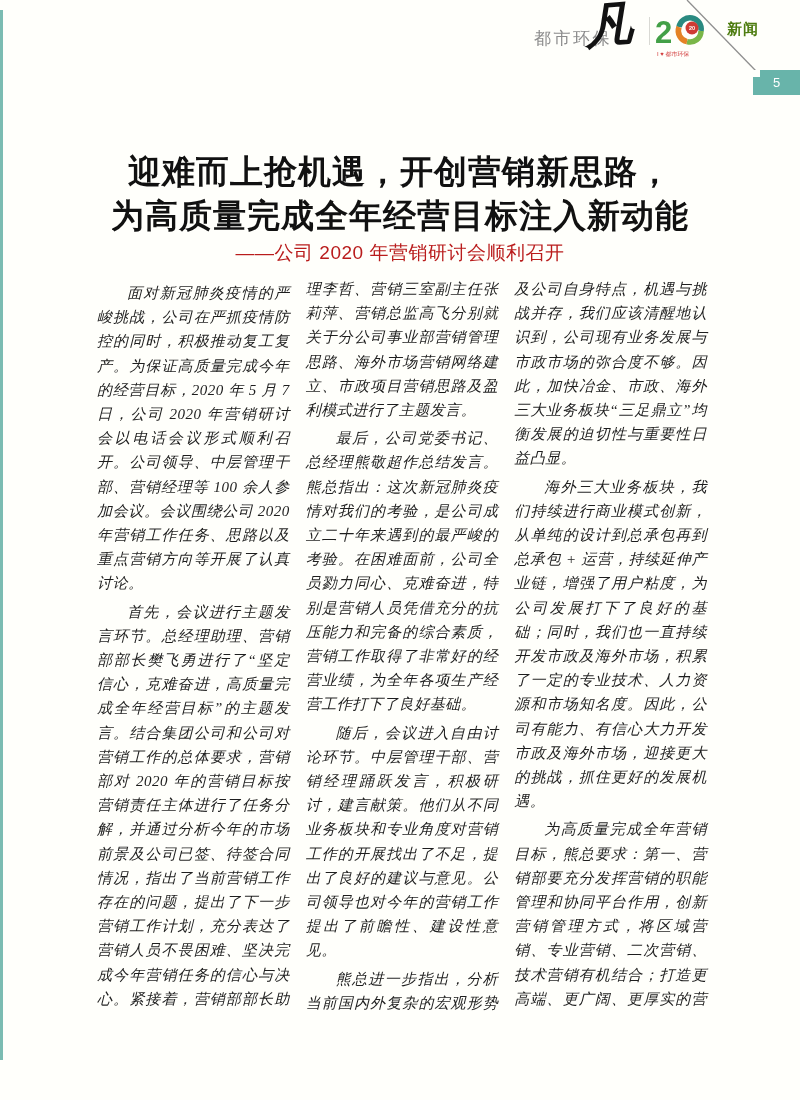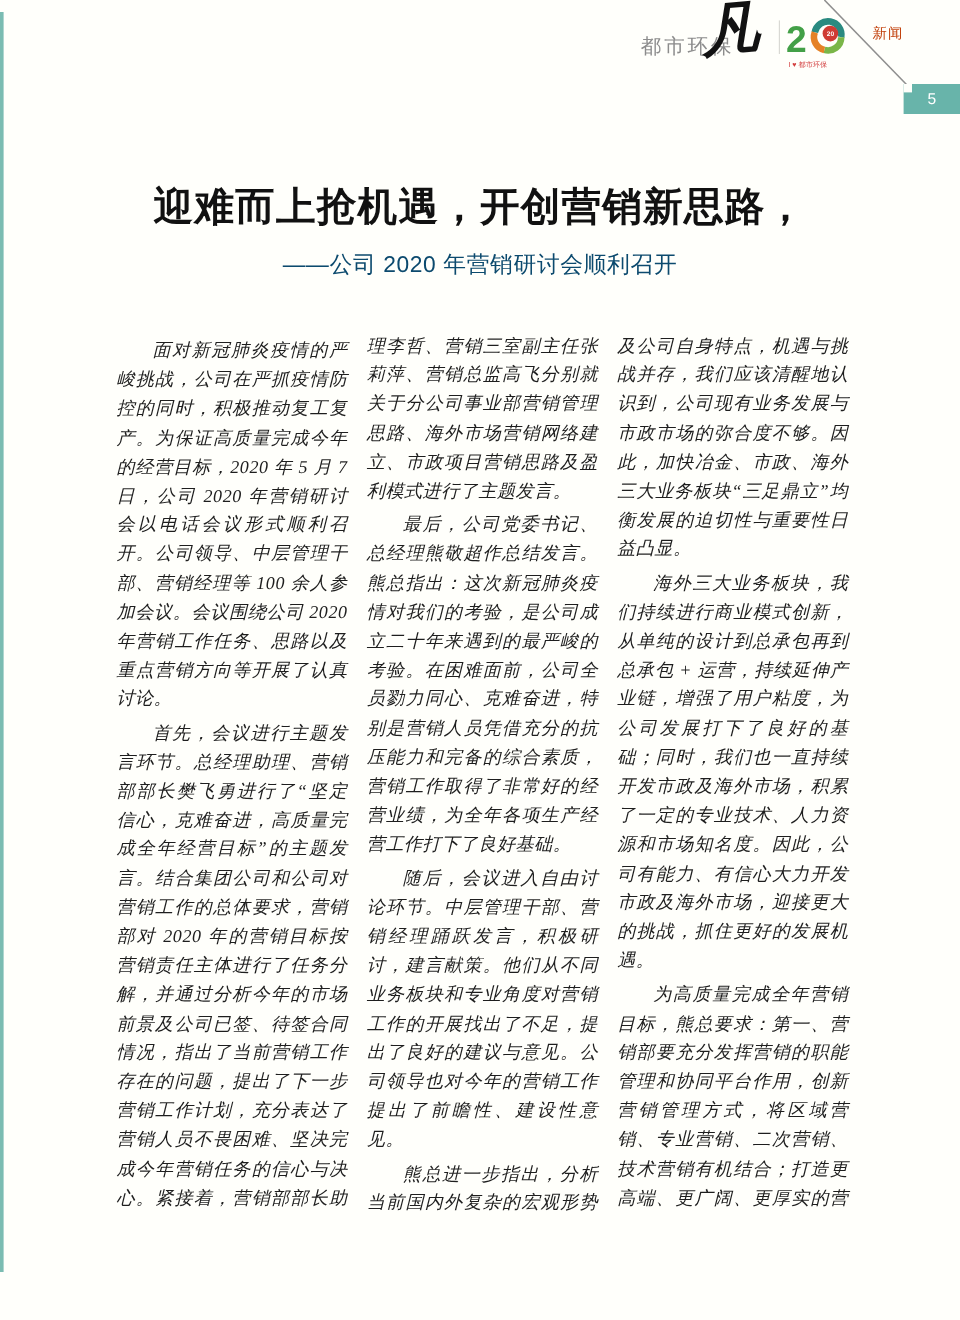--- a/index.html
+++ b/index.html
@@ -28,35 +28,35 @@
   .hdr-logo{position:absolute;left:654px;top:14px;width:52px;height:36px;}
   .hdr-tagline{
     position:absolute;left:657px;top:50px;
     font-family:"Liberation Sans","DejaVu Sans",sans-serif;
     font-size:7px;color:#d34040;white-space:nowrap;transform:scale(.85);transform-origin:left top;
   }
   .hdr-diag{position:absolute;left:620px;top:0;width:180px;height:100px;pointer-events:none;}
   .hdr-section{
     position:absolute;left:727px;top:20px;
     font-family:"Liberation Sans","DejaVu Sans",sans-serif;
-    font-size:12px;font-weight:400;letter-spacing:1px;color:#c2410c;
+    font-size:15px;font-weight:700;letter-spacing:1px;color:#4d7c0f;
   }
   .page-box{
     position:absolute;left:753px;top:70px;width:47px;height:25px;
     background:#68b4aa;color:#ffffff;
     display:flex;align-items:center;justify-content:center;
     font-family:"Liberation Sans","DejaVu Sans",sans-serif;font-size:13px;
   }
   .page-box .notch{position:absolute;left:0;top:0;width:7px;height:7px;background:#fffffb;}
 
   
   .title-wrap{position:absolute;left:0;top:150px;width:800px;text-align:center;
     font-family:"Liberation Sans","DejaVu Sans",sans-serif;}
   .title-line{font-size:33px;font-weight:900;letter-spacing:1px;line-height:44px;color:#111;}
-  .subtitle{margin-top:14px;font-size:19px;font-weight:400;color:#0c4a6e;letter-spacing:.5px;}
+  .subtitle{margin-top:2px;font-size:19px;font-weight:400;color:#b91c1c;letter-spacing:.5px;}
 
   
   .article{
     position:absolute;left:93px;top:277px;width:618px;height:756px;
     column-count:3;column-gap:8px;column-fill:auto;overflow:hidden;
     font-size:15px;line-height:24.2px;letter-spacing:.5px;
     text-align:justify;color:#1e1e1e;
   }
   .article p{margin:4px;text-indent:2em;font-style:italic;}
 </style>
@@ -85,20 +85,21 @@
 
 <div class="hdr-section">新闻</div>
 
 <div class="page-box">
   <span class="notch"></span>
   <span>5</span>
 </div>
 
 <div class="title-wrap">
   <div class="title-line">迎难而上抢机遇，开创营销新思路，</div>
+  <div class="title-line">为高质量完成全年经营目标注入新动能</div>
   <div class="subtitle">——公司 2020 年营销研讨会顺利召开</div>
 </div>
 
 <div class="article">
   <p>面对新冠肺炎疫情的严峻挑战，公司在严抓疫情防控的同时，积极推动复工复产。为保证高质量完成今年的经营目标，2020 年 5 月 7 日，公司 2020 年营销研讨会以电话会议形式顺利召开。公司领导、中层管理干部、营销经理等 100 余人参加会议。会议围绕公司 2020 年营销工作任务、思路以及重点营销方向等开展了认真讨论。</p>
   <p>首先，会议进行主题发言环节。总经理助理、营销部部长樊飞勇进行了“坚定信心，克难奋进，高质量完成全年经营目标”的主题发言。结合集团公司和公司对营销工作的总体要求，营销部对 2020 年的营销目标按营销责任主体进行了任务分解，并通过分析今年的市场前景及公司已签、待签合同情况，指出了当前营销工作存在的问题，提出了下一步营销工作计划，充分表达了营销人员不畏困难、坚决完成今年营销任务的信心与决心。紧接着，营销部部长助理李哲、营销三室副主任张莉萍、营销总监高飞分别就关于分公司事业部营销管理思路、海外市场营销网络建立、市政项目营销思路及盈利模式进行了主题发言。</p>
   <p>最后，公司党委书记、总经理熊敬超作总结发言。熊总指出：这次新冠肺炎疫情对我们的考验，是公司成立二十年来遇到的最严峻的考验。在困难面前，公司全员勠力同心、克难奋进，特别是营销人员凭借充分的抗压能力和完备的综合素质，营销工作取得了非常好的经营业绩，为全年各项生产经营工作打下了良好基础。</p>
   <p>随后，会议进入自由讨论环节。中层管理干部、营销经理踊跃发言，积极研讨，建言献策。他们从不同业务板块和专业角度对营销工作的开展找出了不足，提出了良好的建议与意见。公司领导也对今年的营销工作提出了前瞻性、建设性意见。</p>
   <p>熊总进一步指出，分析当前国内外复杂的宏观形势及公司自身特点，机遇与挑战并存，我们应该清醒地认识到，公司现有业务发展与市政市场的弥合度不够。因此，加快冶金、市政、海外三大业务板块“三足鼎立”均衡发展的迫切性与重要性日益凸显。</p>
   <p>海外三大业务板块，我们持续进行商业模式创新，从单纯的设计到总承包再到总承包 + 运营，持续延伸产业链，增强了用户粘度，为公司发展打下了良好的基础；同时，我们也一直持续开发市政及海外市场，积累了一定的专业技术、人力资源和市场知名度。因此，公司有能力、有信心大力开发市政及海外市场，迎接更大的挑战，抓住更好的发展机遇。</p>

